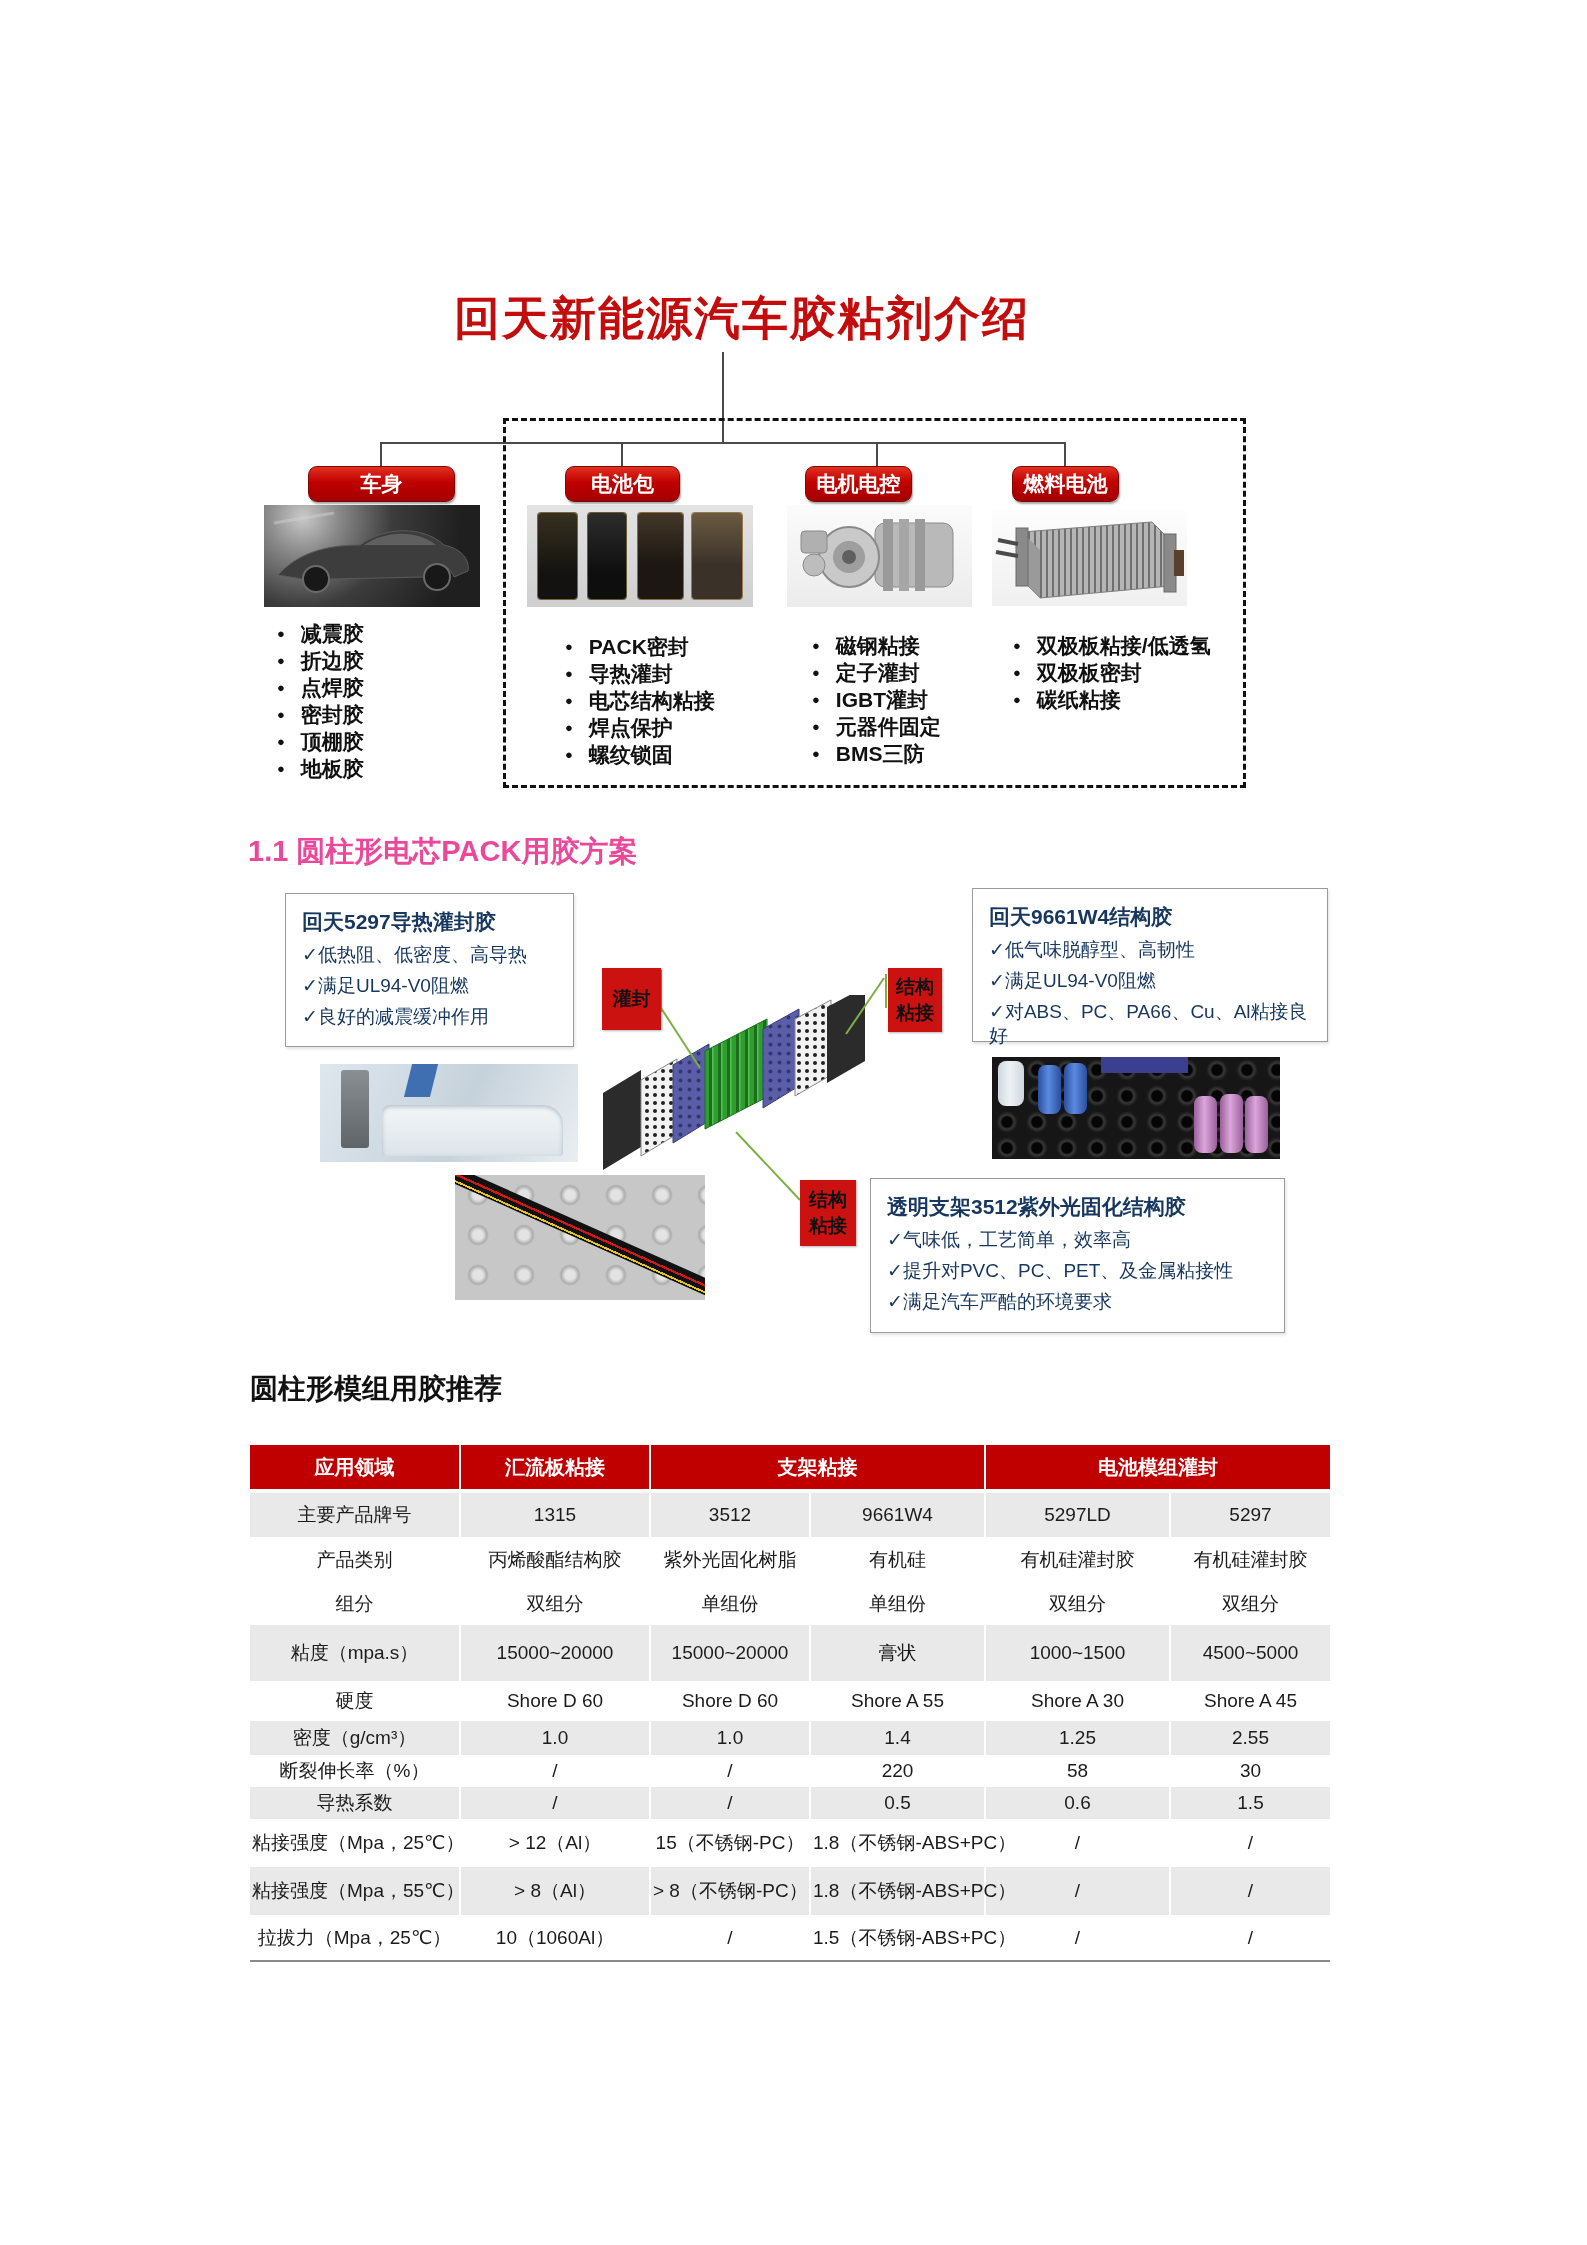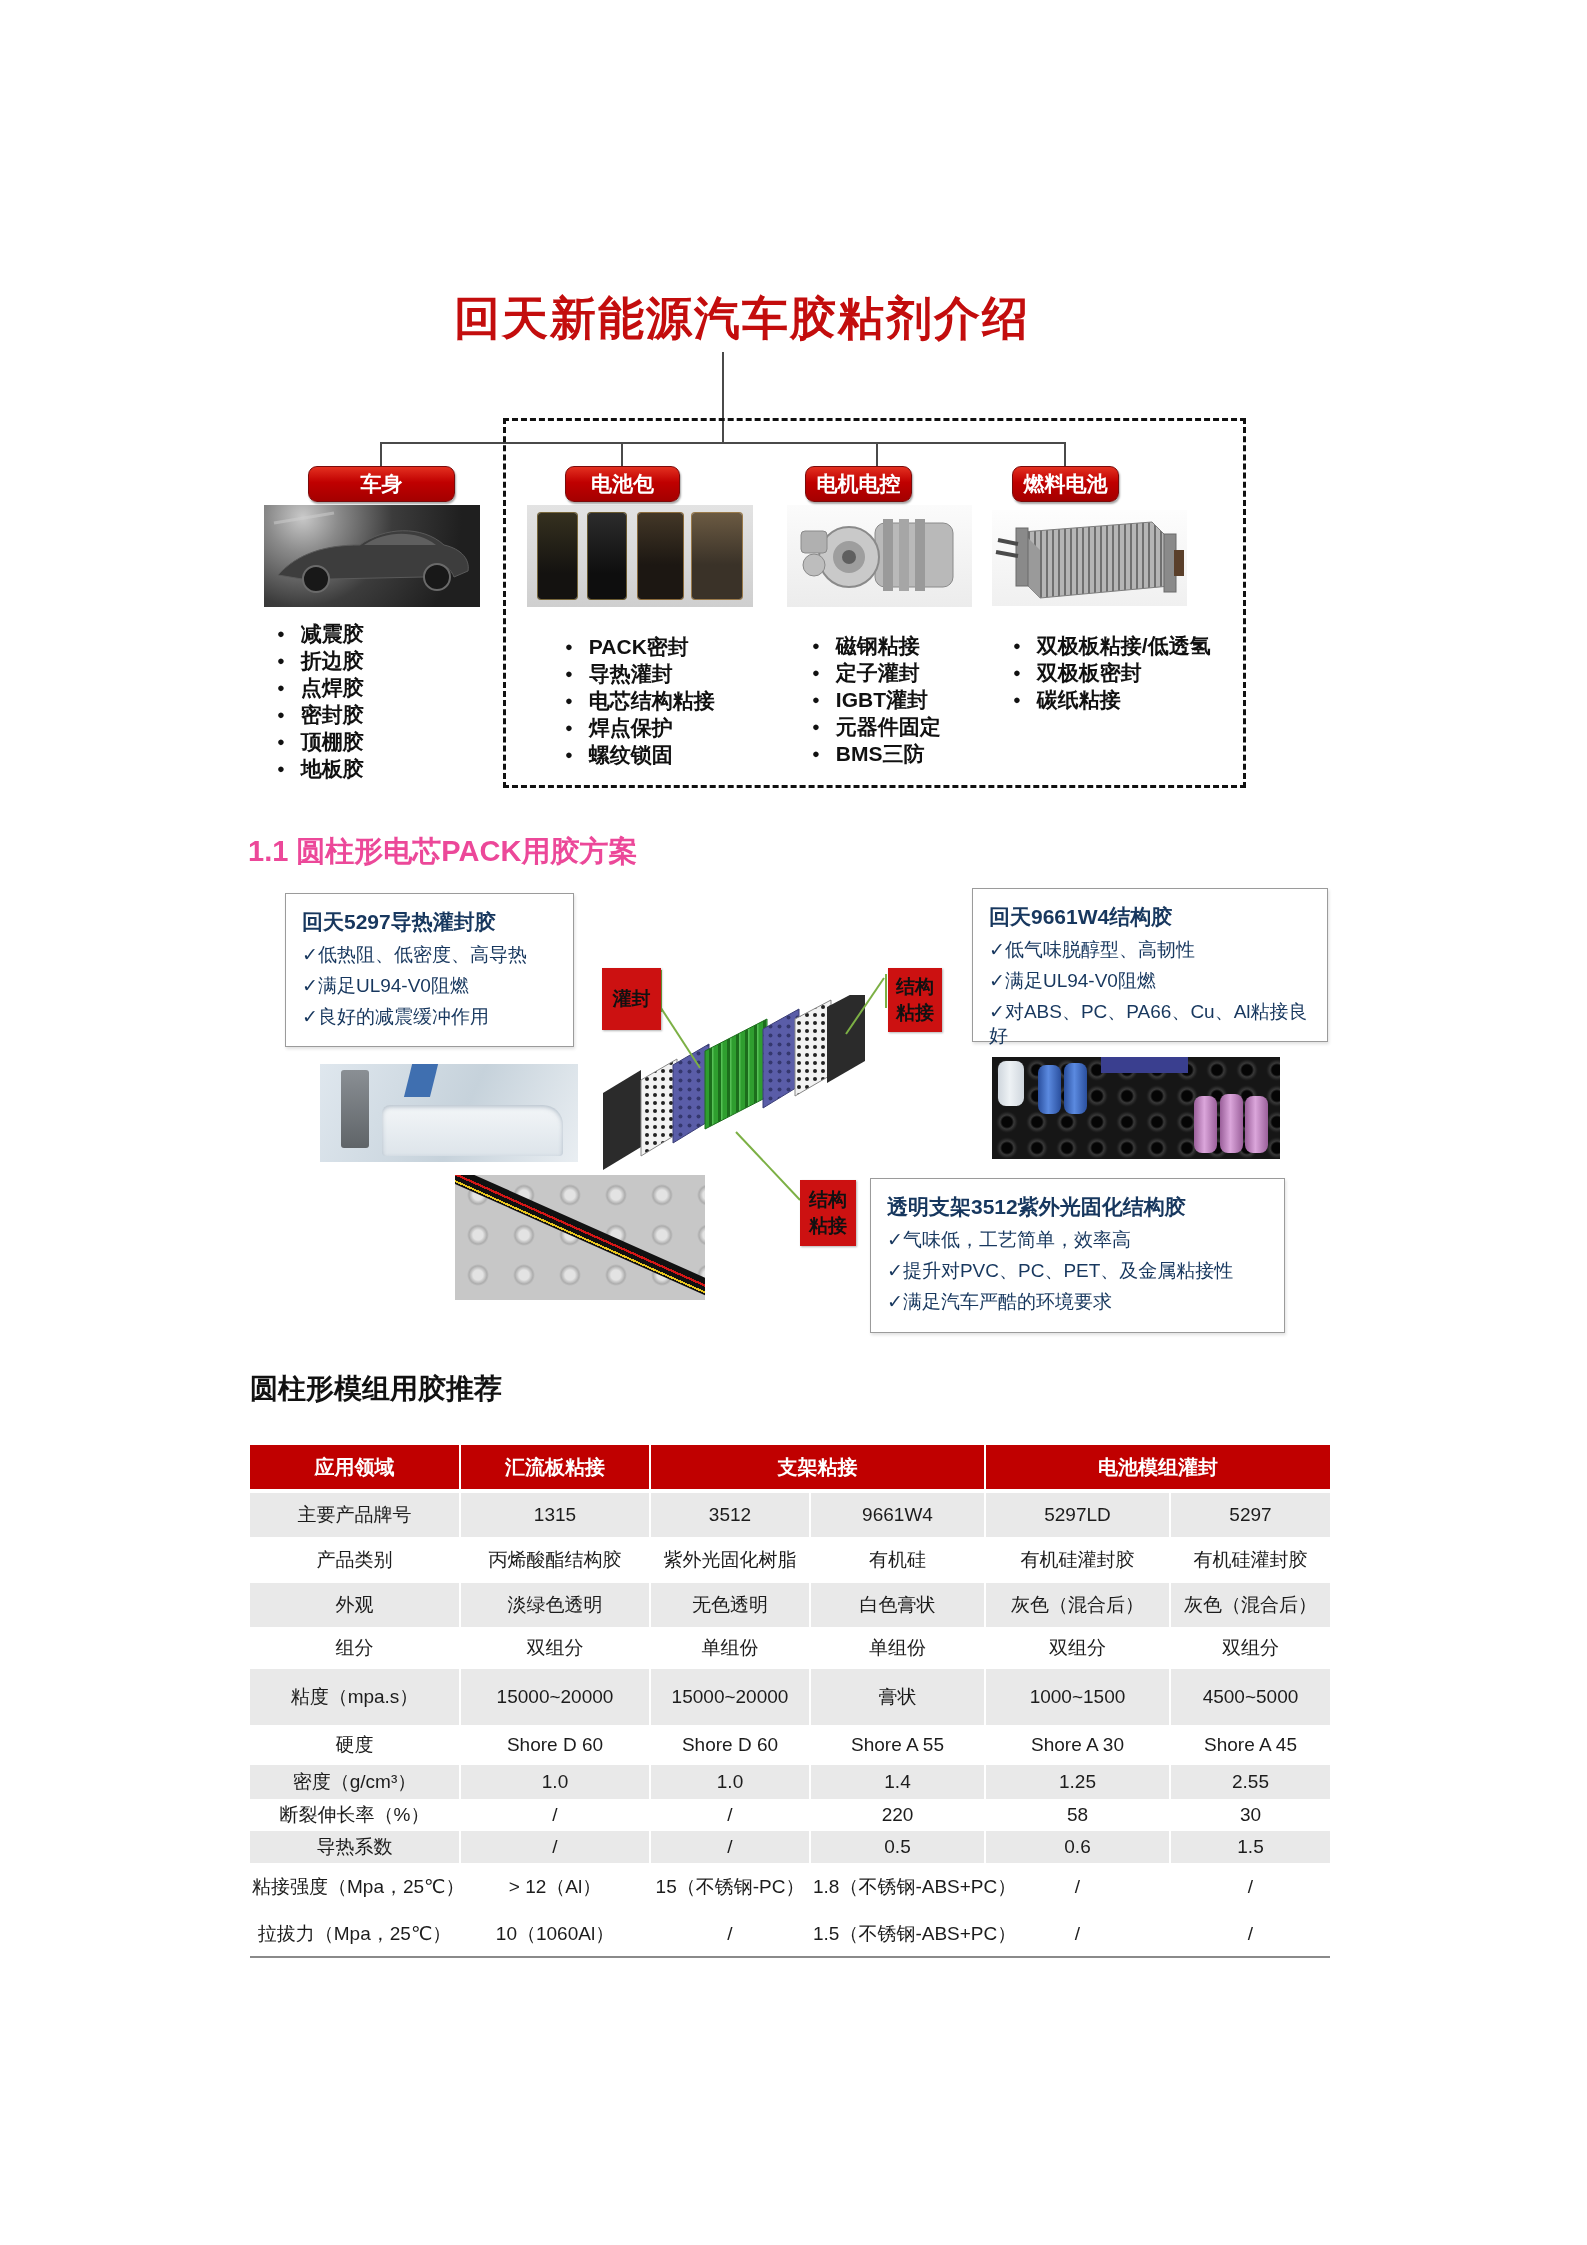--- a/index.html
+++ b/index.html
@@ -297,28 +297,20 @@
             <td>5297</td>
           </tr>
           <tr style="height: 46px;">
             <td>产品类别</td>
             <td>丙烯酸酯结构胶</td>
             <td>紫外光固化树脂</td>
             <td>有机硅</td>
             <td>有机硅灌封胶</td>
             <td>有机硅灌封胶</td>
           </tr>
-          <tr class="gray" style="height: 44px;">
-            <td>外观</td>
-            <td>淡绿色透明</td>
-            <td>无色透明</td>
-            <td>白色膏状</td>
-            <td>灰色（混合后）</td>
-            <td>灰色（混合后）</td>
-          </tr>
           <tr style="height: 42px;">
             <td>组分</td>
             <td>双组分</td>
             <td>单组份</td>
             <td>单组份</td>
             <td>双组分</td>
             <td>双组分</td>
           </tr>
           <tr class="gray" style="height: 56px;">
             <td>粘度（mpa.s）</td>
@@ -361,20 +353,28 @@
             <td>1.5</td>
           </tr>
           <tr style="height: 48px;">
             <td>粘接强度（Mpa，25℃）</td>
             <td>&gt; 12（Al）</td>
             <td>15（不锈钢-PC）</td>
             <td>1.8（不锈钢-ABS+PC）</td>
             <td>/</td>
             <td>/</td>
           </tr>
+          <tr class="gray" style="height: 48px;">
+            <td>粘接强度（Mpa，55℃）</td>
+            <td>&gt; 8（Al）</td>
+            <td>&gt; 8（不锈钢-PC）</td>
+            <td>1.8（不锈钢-ABS+PC）</td>
+            <td>/</td>
+            <td>/</td>
+          </tr>
           <tr style="height: 46px;">
             <td>拉拔力（Mpa，25℃）</td>
             <td>10（1060Al）</td>
             <td>/</td>
             <td>1.5（不锈钢-ABS+PC）</td>
             <td>/</td>
             <td>/</td>
           </tr>
         </tbody>
     </table>

